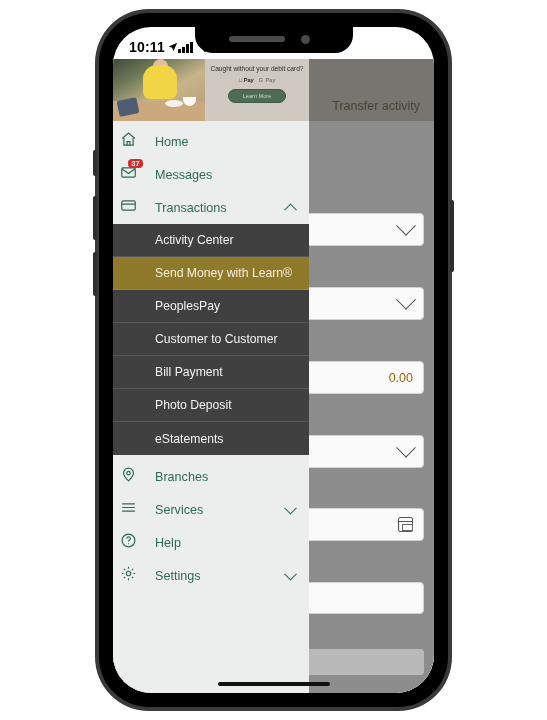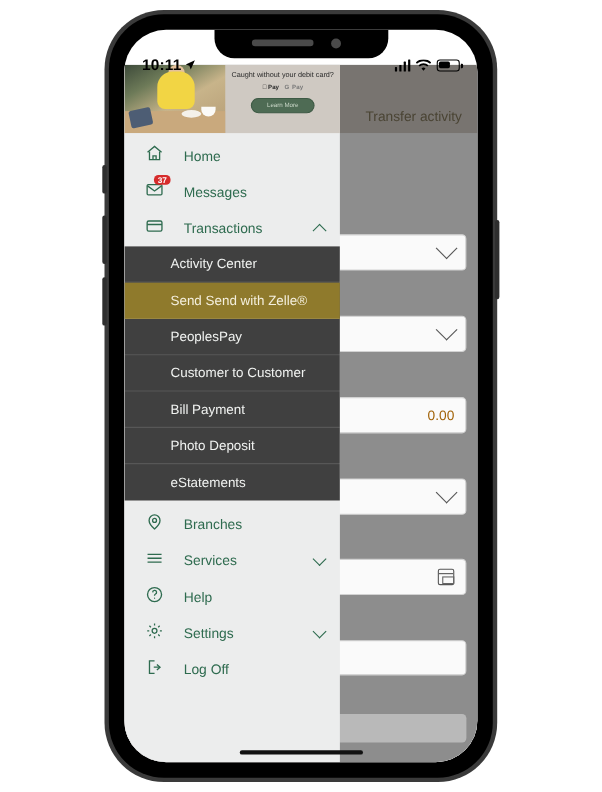--- a/index.html
+++ b/index.html
@@ -15,21 +15,21 @@
   .btn-vol-dn{left:93px;top:252px;width:4px;height:44px;}
   .btn-power{left:450px;top:200px;width:4px;height:72px;}
 
   
   .screen{position:absolute;left:113px;top:27px;width:321px;height:666px;border-radius:38px;overflow:hidden;background:#ffffff;}
 
   .notch{position:absolute;left:50%;transform:translateX(-50%);top:0;width:158px;height:26px;background:#000;border-bottom-left-radius:18px;border-bottom-right-radius:18px;z-index:40;}
   .notch-speaker{position:absolute;left:34px;top:9px;width:56px;height:6px;border-radius:3px;background:#4a4a4a;}
   .notch-cam{position:absolute;left:106px;top:8px;width:9px;height:9px;border-radius:50%;background:#4a4a4a;}
 
-  .statusbar{position:absolute;left:0;top:16px;width:321px;height:32px;z-index:30;display:flex;align-items:center;justify-content:space-between;padding:0 16px;box-sizing:border-box;}
+  .statusbar{position:absolute;left:0;top:4px;width:321px;height:32px;z-index:30;display:flex;align-items:center;padding:0 16px;box-sizing:border-box;}
   .sb-time{font-size:14px;font-weight:bold;color:#000;display:flex;align-items:center;gap:3px;letter-spacing:.2px;}
   .sb-right{display:flex;align-items:center;gap:5px;}
   .bars{display:flex;align-items:flex-end;gap:1.5px;height:11px;}
   .bars i{display:block;width:2.5px;background:#000;border-radius:.5px;}
   .bars i:nth-child(1){height:4px;}
   .bars i:nth-child(2){height:6px;}
   .bars i:nth-child(3){height:8.5px;}
   .bars i:nth-child(4){height:11px;}
   .batt{width:21px;height:11px;border:1.4px solid #000;border-radius:3px;position:relative;box-sizing:border-box;}
   .batt::after{content:"";position:absolute;right:-3.5px;top:3px;width:1.8px;height:4px;background:#000;border-radius:0 1px 1px 0;}
@@ -60,21 +60,21 @@
   .ad-plate{position:absolute;left:52px;bottom:14px;width:18px;height:7px;border-radius:50%;background:#f4f1ea;}
   .ad-cup{position:absolute;left:70px;bottom:15px;width:13px;height:9px;border-radius:0 0 7px 7px;background:#fbfaf7;}
   .ad-right{position:absolute;left:92px;top:0;width:104px;height:62px;background:#cfc9c2;display:flex;flex-direction:column;align-items:center;justify-content:flex-start;padding-top:6px;box-sizing:border-box;}
   .ad-head-txt{font-size:6.6px;color:#2b2b2b;text-align:center;line-height:1.2;}
   .ad-pays{display:flex;align-items:center;gap:5px;margin-top:4px;}
   .ad-pay{font-size:5.6px;color:#2a2a2a;font-weight:bold;display:flex;align-items:center;gap:1px;}
   .ad-gpay{color:#7a7a7a;}
   .ad-cta{margin-top:6px;background:#4e6b54;color:#cbd8c9;font-size:5.6px;border-radius:10px;padding:3px 14px;border:1px solid #3e5a45;}
 
   .menu{padding-top:4px;}
-  .mrow{height:33px;display:flex;align-items:center;padding:0 0 0 16px;box-sizing:border-box;position:relative;}
+  .mrow{height:33px;display:flex;align-items:center;padding:0 0 0 4px;box-sizing:border-box;position:relative;}
   .mrow .ico{width:22px;height:22px;display:flex;align-items:flex-start;justify-content:center;color:#2e6b4f;flex:0 0 22px;position:relative;}
   .mrow .lbl{margin-left:16px;font-size:12.6px;color:#2e6b4f;}
   .mrow .chv{position:absolute;right:14px;top:50%;width:8px;height:8px;border-right:1.5px solid #2e6b4f;border-bottom:1.5px solid #2e6b4f;}
   .chv.up{transform:translateY(-30%) rotate(-135deg);}
   .chv.down{transform:translateY(-70%) rotate(45deg);}
   .badge{position:absolute;left:11px;top:-5px;background:#d62b2b;color:#fff;font-size:7.5px;font-weight:bold;border-radius:4px;padding:1px 3px;line-height:1;min-width:9px;text-align:center;}
 
   .submenu{background:#404040;}
   .srow{height:33px;display:flex;align-items:center;padding-left:42px;box-sizing:border-box;font-size:12.2px;color:#f1f3f1;border-bottom:1px solid rgba(255,255,255,.12);}
   .srow.active{background:#8f7a2c;color:#f4efdd;border-bottom-color:rgba(255,255,255,.10);}
@@ -172,21 +172,21 @@
                 <rect x="2.5" y="5.5" width="19" height="13" rx="2"></rect>
                 <path d="M2.5 10h19"></path>
               </svg>
           </span>
           <span class="lbl">Transactions</span>
           <span class="chv up"></span>
         </div>
 
         <div class="submenu">
           <div class="srow">Activity Center</div>
-          <div class="srow active">Send Send with Zelle®</div>
+          <div class="srow active">Send Money with Learn®</div>
           <div class="srow">PeoplesPay</div>
           <div class="srow">Customer to Customer</div>
           <div class="srow">Bill Payment</div>
           <div class="srow">Photo Deposit</div>
           <div class="srow">eStatements</div>
         </div>
 
         <div class="mrow" style="margin-top:5px;">
           <span class="ico">
             <svg width="17" height="17" viewBox="0 0 24 24" fill="none" stroke="currentColor" stroke-width="1.7">
@@ -222,30 +222,20 @@
           <span class="ico">
             <svg width="17" height="17" viewBox="0 0 24 24" fill="none" stroke="currentColor" stroke-width="1.6">
                 <circle cx="12" cy="12" r="3.1"></circle>
                 <path d="M12 2.6v2.6M12 18.8v2.6M21.4 12h-2.6M5.2 12H2.6M18.6 5.4l-1.9 1.9M7.3 16.7l-1.9 1.9M18.6 18.6l-1.9-1.9M7.3 7.3 5.4 5.4"></path>
               </svg>
           </span>
           <span class="lbl">Settings</span>
           <span class="chv down"></span>
         </div>
 
-        <div class="mrow">
-          <span class="ico">
-            <svg width="17" height="17" viewBox="0 0 24 24" fill="none" stroke="currentColor" stroke-width="1.7">
-                <path d="M12 4H5.5v16H12"></path>
-                <path d="M15 8.5 19 12l-4 3.5"></path>
-                <path d="M19 12h-8"></path>
-              </svg>
-          </span>
-          <span class="lbl">Log Off</span>
-        </div>
 
       </div>
     </div>
 
     <div class="statusbar">
       <div class="sb-time">
         <span>10:11</span>
         <svg width="10" height="10" viewBox="0 0 24 24" fill="#000">
             <path d="M22 2 2 11l8 3 3 8z"></path>
           </svg>

